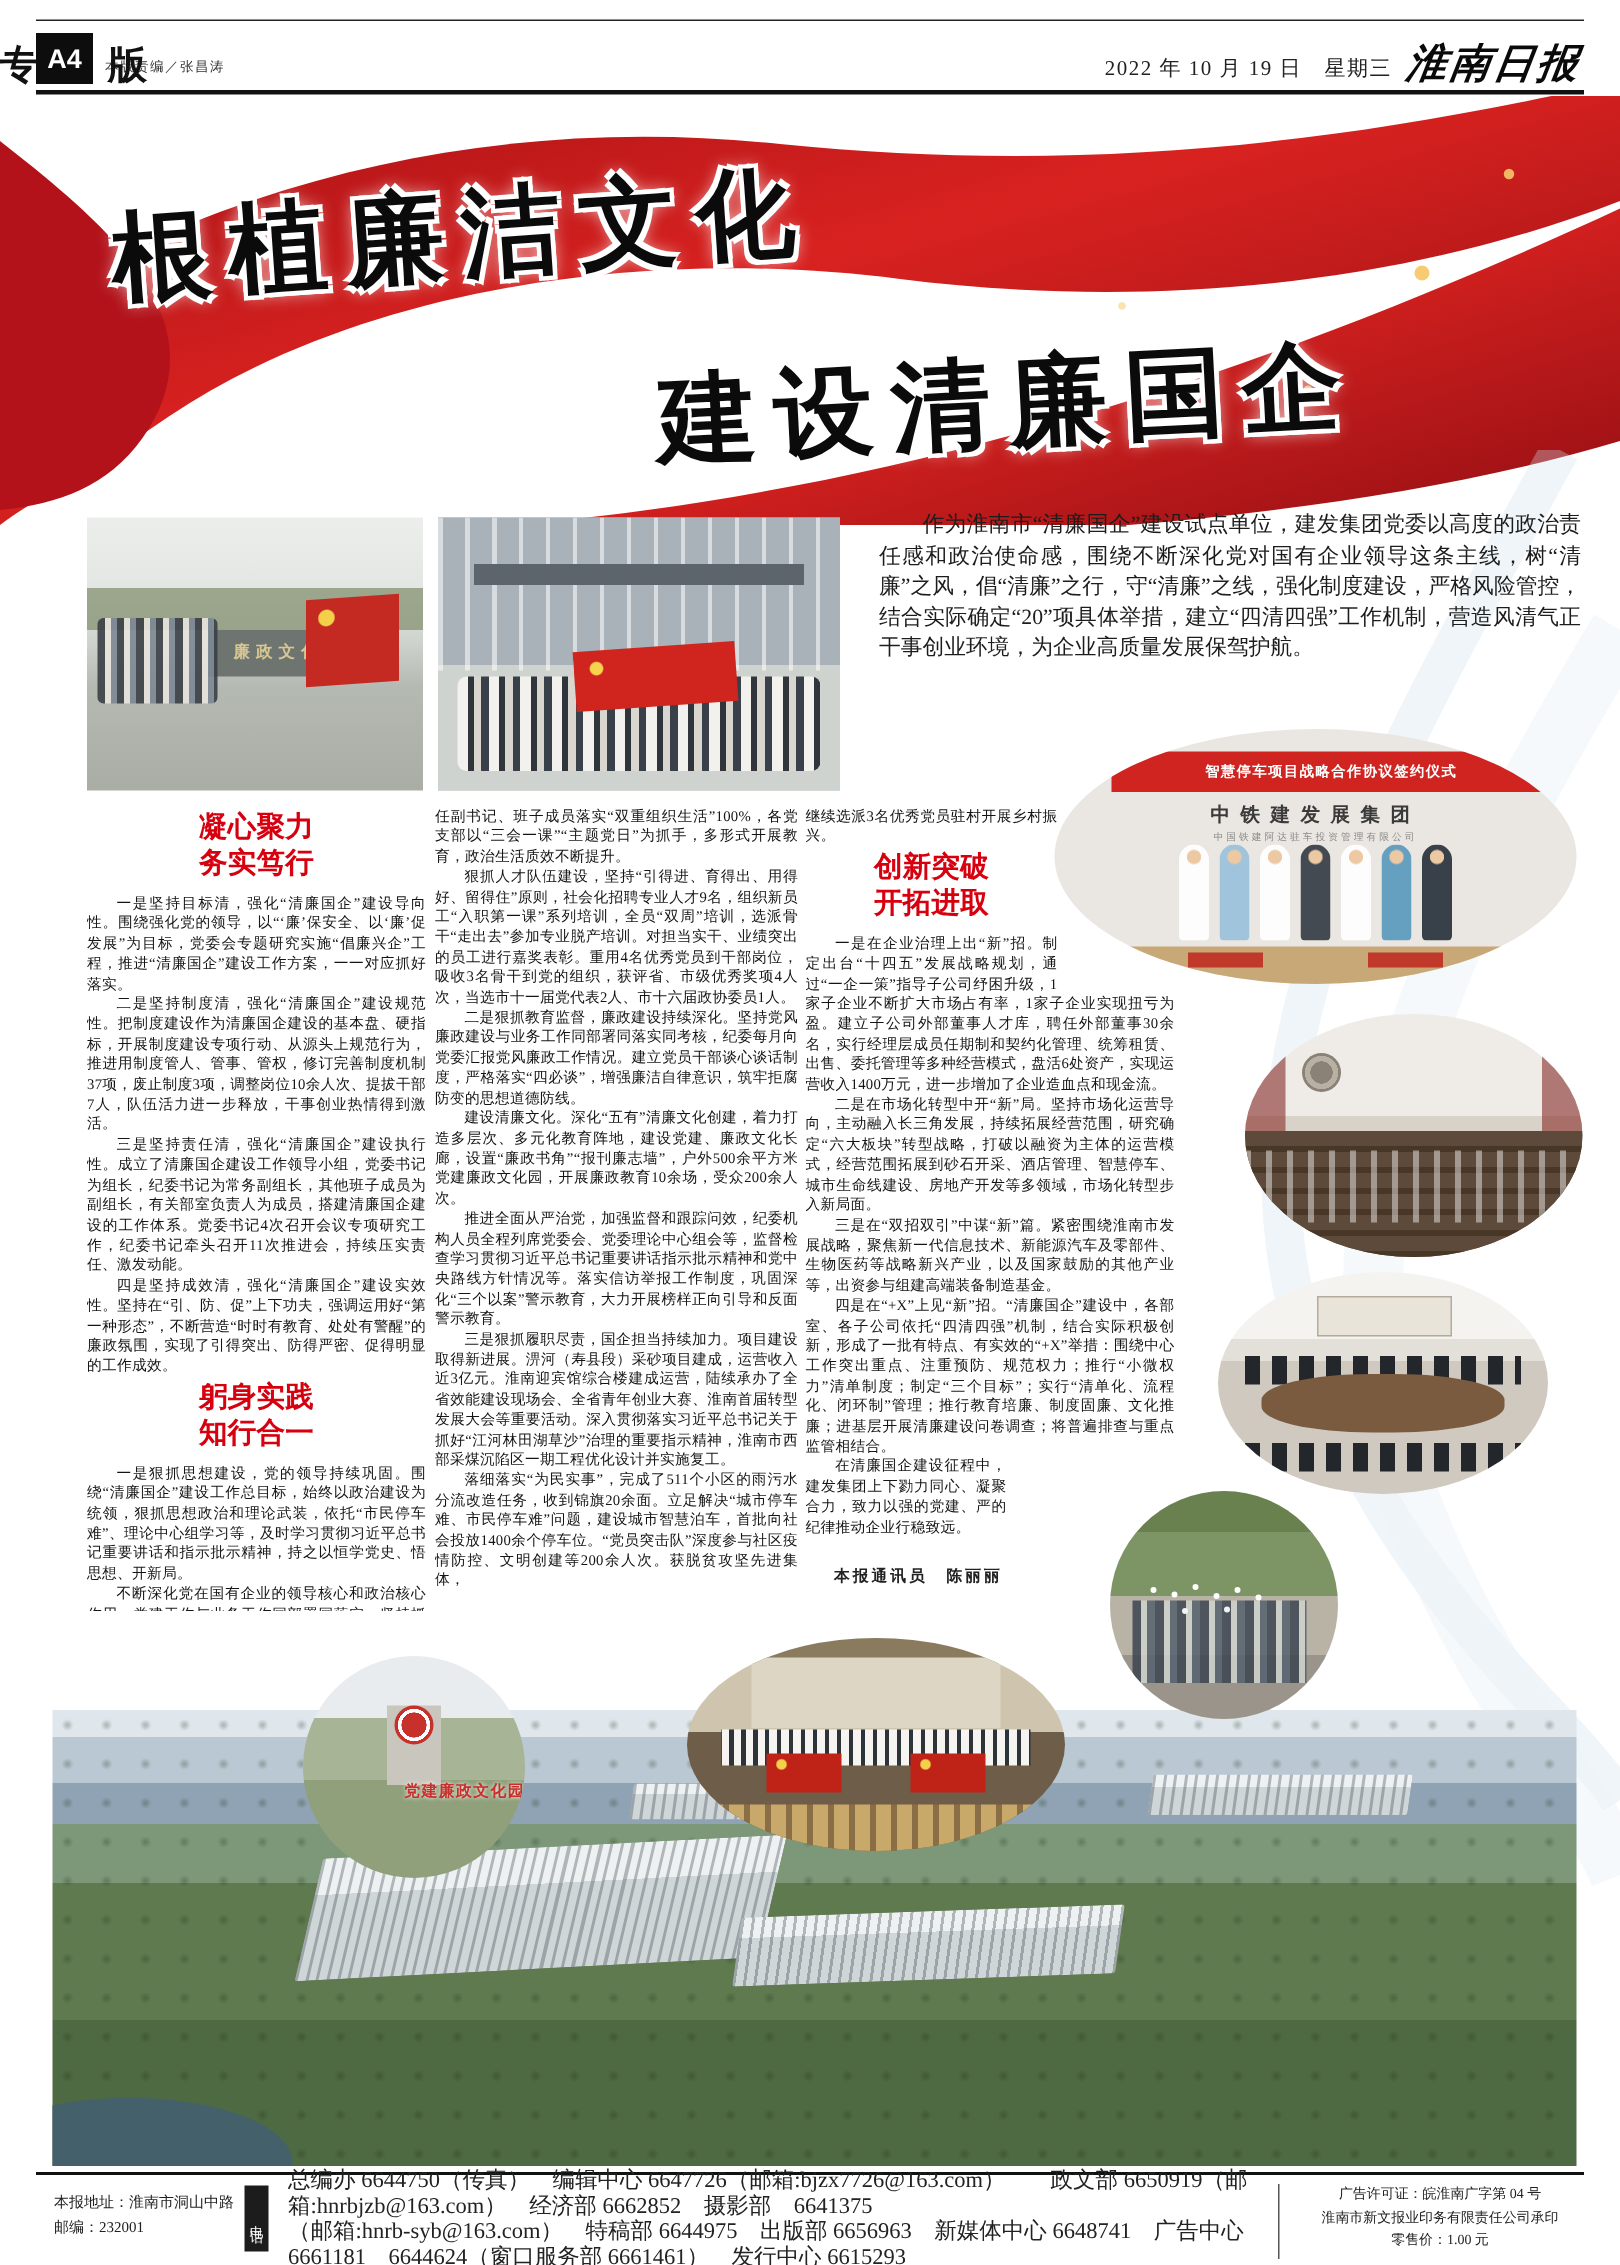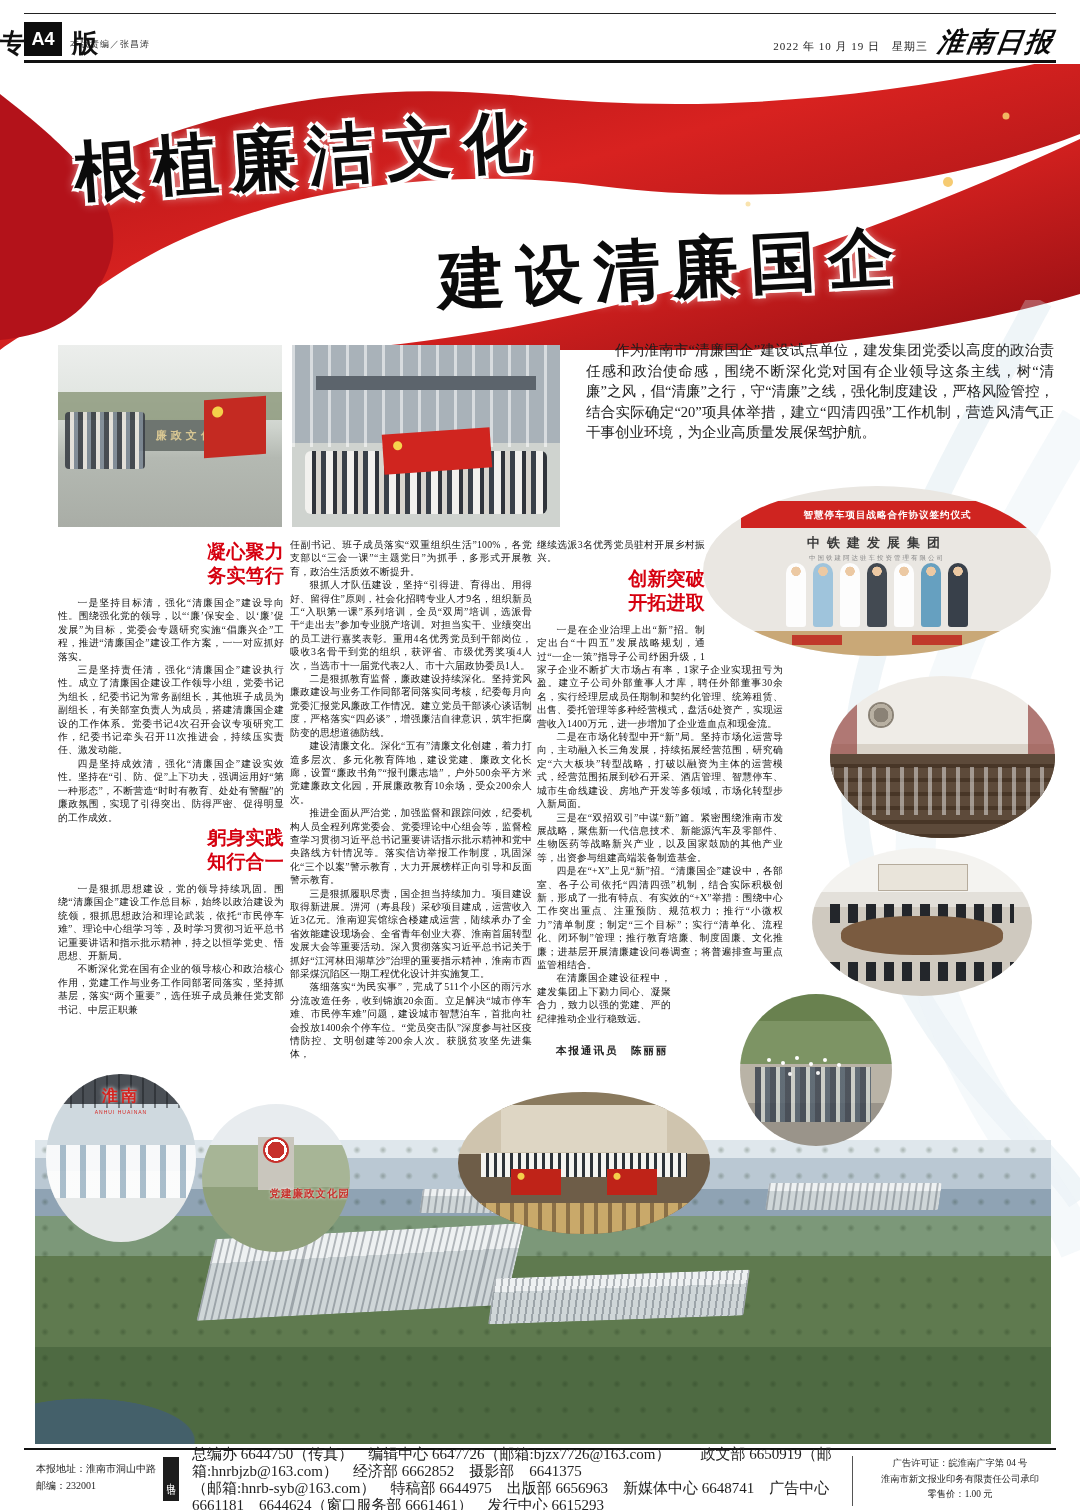--- a/index.html
+++ b/index.html
@@ -7,21 +7,21 @@
         font-family:"Liberation Serif","DejaVu Serif",serif;color:#1a1a1a;}
   
   .topline{position:absolute;left:24px;right:24px;top:13px;height:1px;background:#222;}
   .thickline{position:absolute;left:24px;right:24px;top:60px;height:3px;background:#111;}
   .a4box{position:absolute;left:24px;top:22px;width:38px;height:34px;background:#0d0d0d;color:#fff;
          font:bold 18px/34px "Liberation Sans",sans-serif;text-align:center;}
   .editor{position:absolute;left:70px;top:38px;font-size:9px;color:#333;letter-spacing:1px;}
   .section-title{position:absolute;left:0;right:0;top:26px;text-align:left;
          font:bold 26px "Liberation Sans",sans-serif;letter-spacing:10px;color:#111;}
   .hdr-right{position:absolute;right:26px;top:24px;display:flex;align-items:center;gap:10px;}
-  .hdr-date{font-size:11px;color:#222;letter-spacing:1px;padding-top:8px;}
+  .hdr-date{font-size:14px;color:#222;letter-spacing:1px;padding-top:8px;}
   .masthead{font:bold italic 27px "DejaVu Serif",serif;transform:skewX(-8deg);color:#0a0a0a;letter-spacing:2px;}
   
   #ribbon{position:absolute;left:0;top:64px;width:1080px;height:286px;}
   .big-title{position:absolute;font-family:"DejaVu Serif",serif;font-weight:bold;color:#0b0b0b;
      font-size:66px;letter-spacing:12px;white-space:nowrap;z-index:3;
      text-shadow:-3px -3px 0 #fff,3px -3px 0 #fff,-3px 3px 0 #fff,3px 3px 0 #fff,0 0 12px #fff;}
   #title1{left:74px;top:112px;transform:rotate(-4deg);}
   #title2{left:438px;top:224px;transform:rotate(-3deg);}
   
   #swoosh{position:absolute;left:620px;top:300px;width:460px;height:1000px;z-index:0;opacity:.55;}
@@ -137,21 +137,21 @@
   #bld3{left:38%;top:16%;width:12%;height:8%;transform:skewX(-8deg);}
   #bld4{left:72%;top:14%;width:17%;height:9%;transform:skewX(-8deg);}
   
   .col{position:absolute;top:538px;font-size:9.8px;line-height:13.4px;text-align:justify;
        letter-spacing:.2px;color:#141414;overflow:hidden;z-index:3;}
   #col-left{left:58px;width:226px;height:536px;}
   #col-mid{left:290px;width:242px;height:526px;}
   #col-right{left:537px;width:246px;height:528px;}
   .col p{margin:0;text-indent:2em;}
   .col p.cont{text-indent:0;}
-  .sec-h{color:#d6000f;font:bold 19px/24px "Liberation Sans",sans-serif;text-align:right;margin:2px 0 8px;}
+  .sec-h{color:#d6000f;font:bold 19px/24px "Liberation Sans",sans-serif;text-align:center;margin:2px 0 8px;}
   .sec-h.later{}
   .sp1{float:right;width:78px;height:116px;}
   .sp2{float:right;clear:right;width:112px;height:76px;}
   .byline{position:absolute;left:556px;top:1044px;font:bold 10.5px "Liberation Sans",sans-serif;
           color:#222;letter-spacing:2px;z-index:4;}
   
   .ftline{position:absolute;left:24px;right:24px;top:1448px;height:2px;background:#111;}
   .ft-left{position:absolute;left:36px;top:1460px;font-size:10px;line-height:17px;color:#222;z-index:4;}
   .ft-phone-label{position:absolute;left:163px;top:1457px;width:16px;height:44px;background:#1c1c1c;color:#fff;
     writing-mode:vertical-rl;text-align:center;font:9px/16px "Liberation Sans",sans-serif;letter-spacing:3px;z-index:4;}
@@ -249,20 +249,21 @@
     <div class="bodies"></div>
     <div class="hats"></div>
   </div>
 
   <div class="col" id="col-left">
     <div class="sec-h">
       <div>凝心聚力</div>
       <div>务实笃行</div>
     </div>
     <p>一是坚持目标清，强化“清廉国企”建设导向性。围绕强化党的领导，以“‘廉’保安全、以‘廉’促发展”为目标，党委会专题研究实施“倡廉兴企”工程，推进“清廉国企”建设工作方案，一一对应抓好落实。</p>
+    <p>二是坚持制度清，强化“清廉国企”建设规范性。把制度建设作为清廉国企建设的基本盘、硬指标，开展制度建设专项行动、从源头上规范行为，推进用制度管人、管事、管权，修订完善制度机制37项，废止制度3项，调整岗位10余人次、提拔干部7人，队伍活力进一步释放，干事创业热情得到激活。</p>
     <p>三是坚持责任清，强化“清廉国企”建设执行性。成立了清廉国企建设工作领导小组，党委书记为组长，纪委书记为常务副组长，其他班子成员为副组长，有关部室负责人为成员，搭建清廉国企建设的工作体系。党委书记4次召开会议专项研究工作，纪委书记牵头召开11次推进会，持续压实责任、激发动能。</p>
     <p>四是坚持成效清，强化“清廉国企”建设实效性。坚持在“引、防、促”上下功夫，强调运用好“第一种形态”，不断营造“时时有教育、处处有警醒”的廉政氛围，实现了引得突出、防得严密、促得明显的工作成效。</p>
     <div class="sec-h later">
       <div>躬身实践</div>
       <div>知行合一</div>
     </div>
     <p>一是狠抓思想建设，党的领导持续巩固。围绕“清廉国企”建设工作总目标，始终以政治建设为统领，狠抓思想政治和理论武装，依托“市民停车难”、理论中心组学习等，及时学习贯彻习近平总书记重要讲话和指示批示精神，持之以恒学党史、悟思想、开新局。</p>
     <p>不断深化党在国有企业的领导核心和政治核心作用，党建工作与业务工作同部署同落实，坚持抓基层，落实“两个重要”，选任班子成员兼任党支部书记、中层正职兼</p>
   </div>
 
@@ -291,26 +292,20 @@
     <p>在清廉国企建设征程中，建发集团上下勠力同心、凝聚合力，致力以强的党建、严的纪律推动企业行稳致远。</p>
   </div>
   <div class="byline">本报通讯员　陈丽丽</div>
 
   <div class="ph" id="ph-aerial">
     <div class="bld" id="bld1"></div>
     <div class="bld" id="bld2"></div>
     <div class="bld" id="bld3"></div>
     <div class="bld" id="bld4"></div>
   </div>
-  <div class="ph oval" id="ph-exhibition">
-    <div class="truss"></div>
-    <div class="sign">淮南</div>
-    <div class="sub">ANHUI HUAINAN</div>
-    <div class="booths"></div>
-  </div>
   <div class="ph oval" id="ph-park">
     <div class="road"></div>
     <div class="emblem"></div>
     <div class="sign-text">党建廉政文化园</div>
   </div>
   <div class="ph oval" id="ph-auditorium">
     <div class="screen"></div>
     <div class="crowdrow"></div>
     <div class="flag f1"></div>
     <div class="flag f2"></div>

